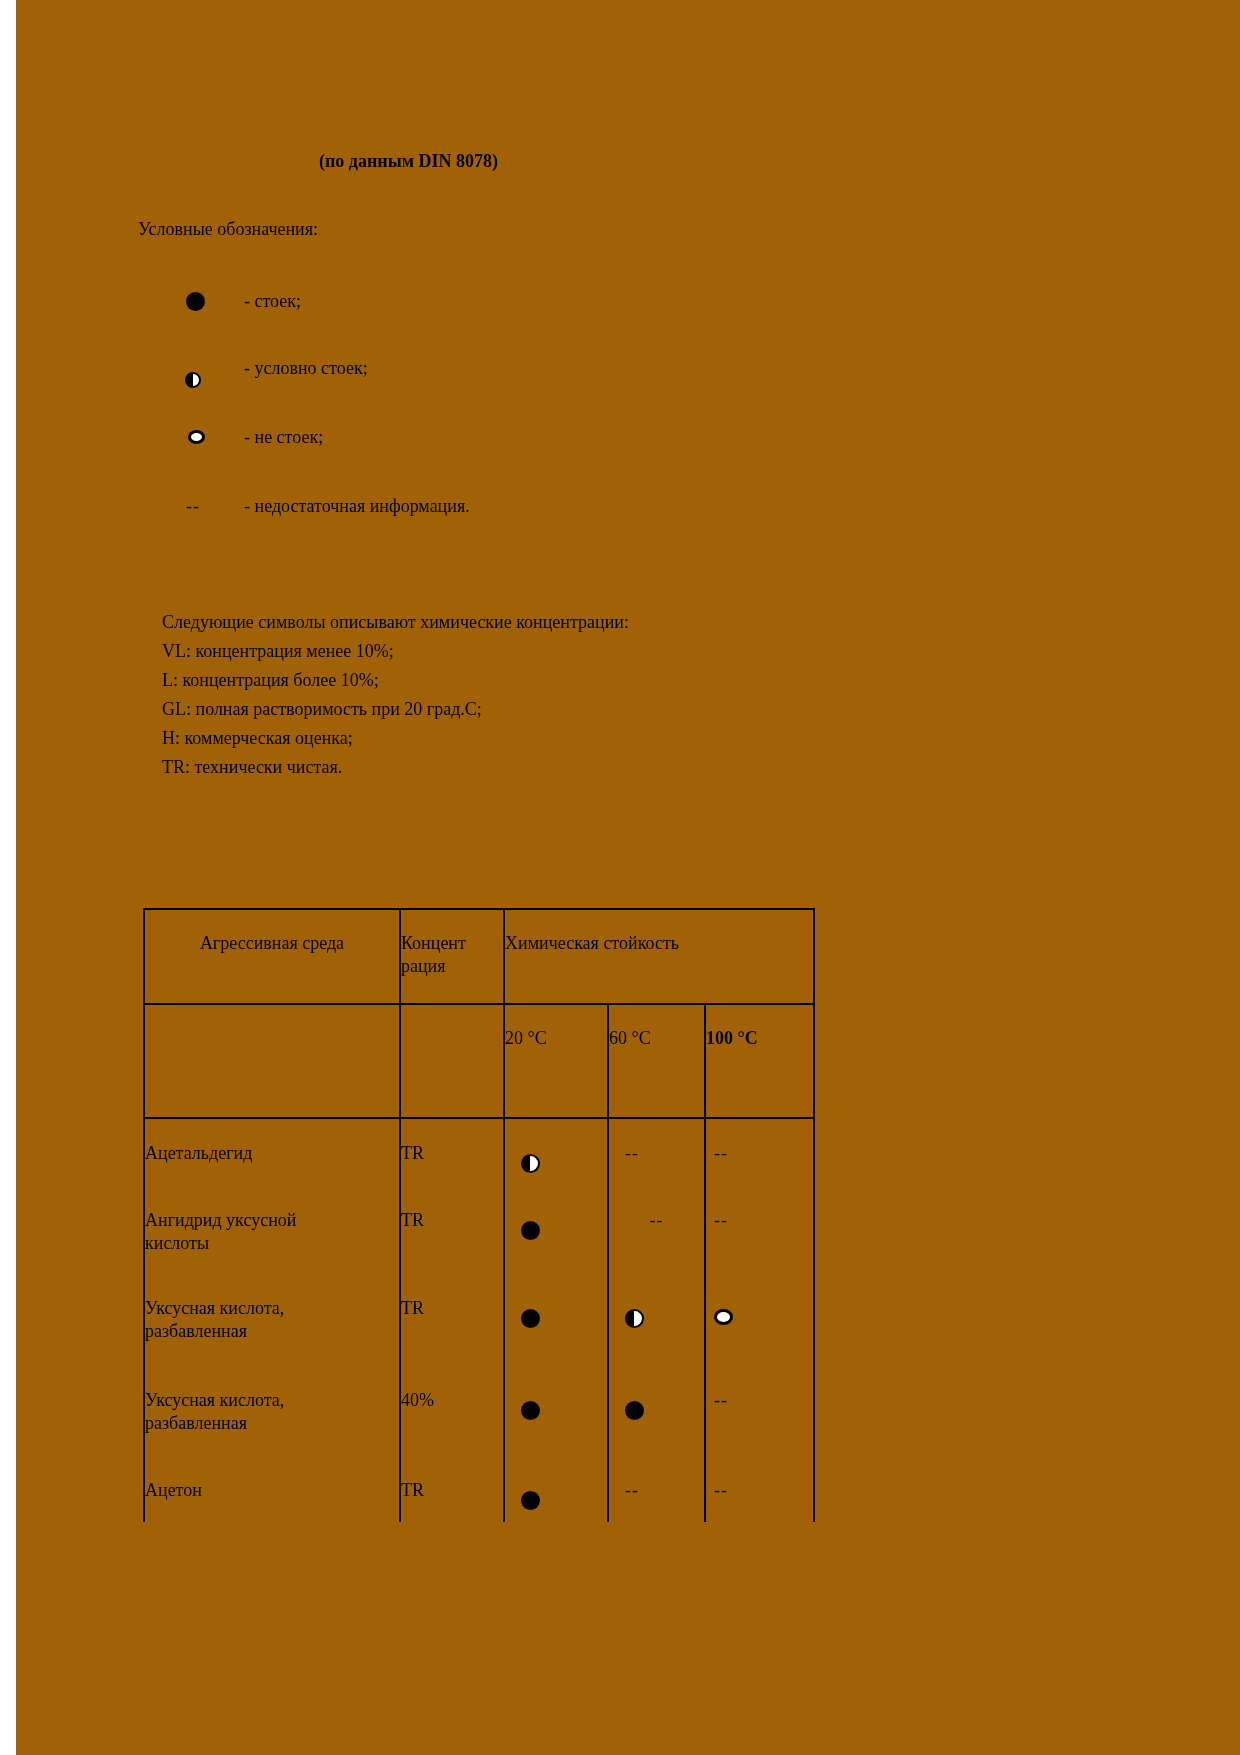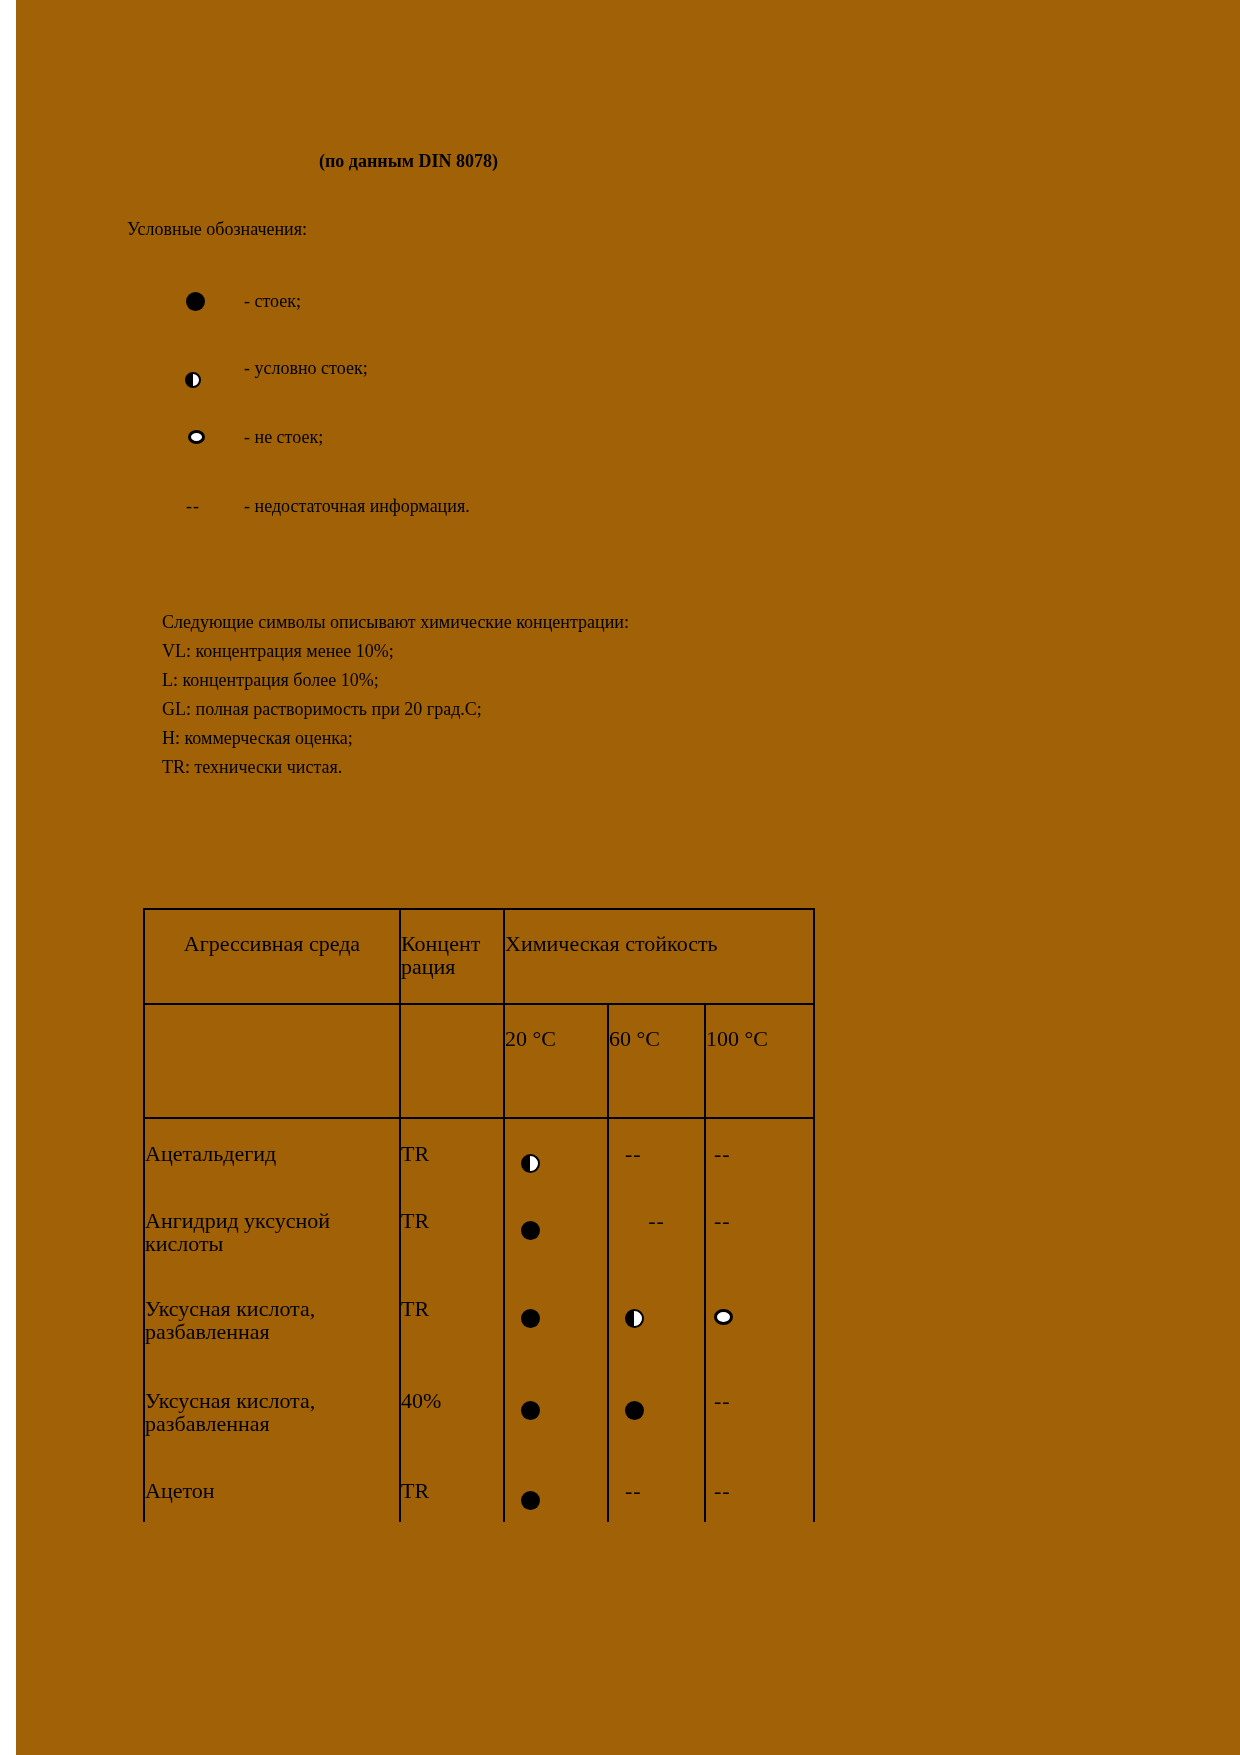--- a/index.html
+++ b/index.html
@@ -1,20 +1,20 @@
 <!DOCTYPE html>
 <html><head>
 <meta charset="utf-8">
 <style>
   html,body{margin:0;padding:0;background:#fff;}
   .page{position:relative;width:1240px;height:1755px;background:#a16207;
         font-family:"Liberation Serif",serif;color:#000;font-size:18px;overflow:hidden;margin-left:16px;}
   .abs{position:absolute;}
   .doc-title{left:303px;top:150px;font-weight:bold;line-height:22px;}
-  .legend-heading{left:111px;top:219px;line-height:21px;}
+  .legend-heading{left:122px;top:219px;line-height:21px;}
 
   
   .lsym1{left:170px;top:292px;}
   .lsym2{left:169px;top:372px;}
   .lsym3{left:172px;top:430px;}
   .lsym4{left:170px;top:496px;line-height:21px;}
   .llbl{left:228px;line-height:21px;}
   .llbl1{top:291px;} .llbl2{top:358px;} .llbl3{top:427px;} .llbl4{top:496px;text-align:right;}
 
   
@@ -26,28 +26,28 @@
             background:linear-gradient(90deg,#000 0 50%,#fff 50% 100%);}
   .sym-empty{display:inline-block;width:13px;height:10px;border:3px solid #000;border-radius:50%;background:#fff;}
   .sym-dash{display:inline;letter-spacing:1px;}
   
   .legend-sym.sym-filled{width:19px;height:19px;}
   .legend-sym.sym-half{width:12px;height:12px;}
   .legend-sym.sym-empty{width:11px;height:8px;}
 
   
   table.res-table{position:absolute;left:127px;top:908px;width:670px;border-collapse:collapse;
-                  table-layout:fixed;font-size:22px;}
+                  table-layout:fixed;font-size:18px;}
   table.res-table td{padding:0;vertical-align:top;}
   tr.hdr td{border:2px solid #000;padding-top:22px;line-height:23px;}
   tr.hdr1{height:95px;} tr.hdr2{height:114px;}
   .h-medium{text-align:center;}
   .h-conc{text-align:left;white-space:pre-line;}
   .h-resist{padding-left:11px;}
-  .h-t20{padding-left:22px;} .h-t60{padding-left:8px;} .h-t100{padding-left:12px;}
+  .h-t20{padding-left:22px;} .h-t60{padding-left:8px;} .h-t100{padding-left:12px;font-weight:bold;}
   tr.brow td{border-left:2px solid #000;border-right:2px solid #000;border-top:none;border-bottom:none;
              padding-top:23px;line-height:23px;}
   tr.r1{height:68px;} tr.r2{height:68px;} tr.r3{height:88px;}
   tr.r4{height:92px;} tr.r5{height:90px;} tr.r6{height:66px;}
   td.medium{padding-left:11px;padding-right:8px;white-space:pre-line;}
   td.conc-val{text-align:left;}
   td.res.c20{padding-left:16px;}
   td.res.c60{padding-left:16px;}
   td.res.c100{padding-left:8px;}
   td.res .sym-filled, td.res .sym-half, td.res .sym-empty{display:block;margin-top:12px;}

